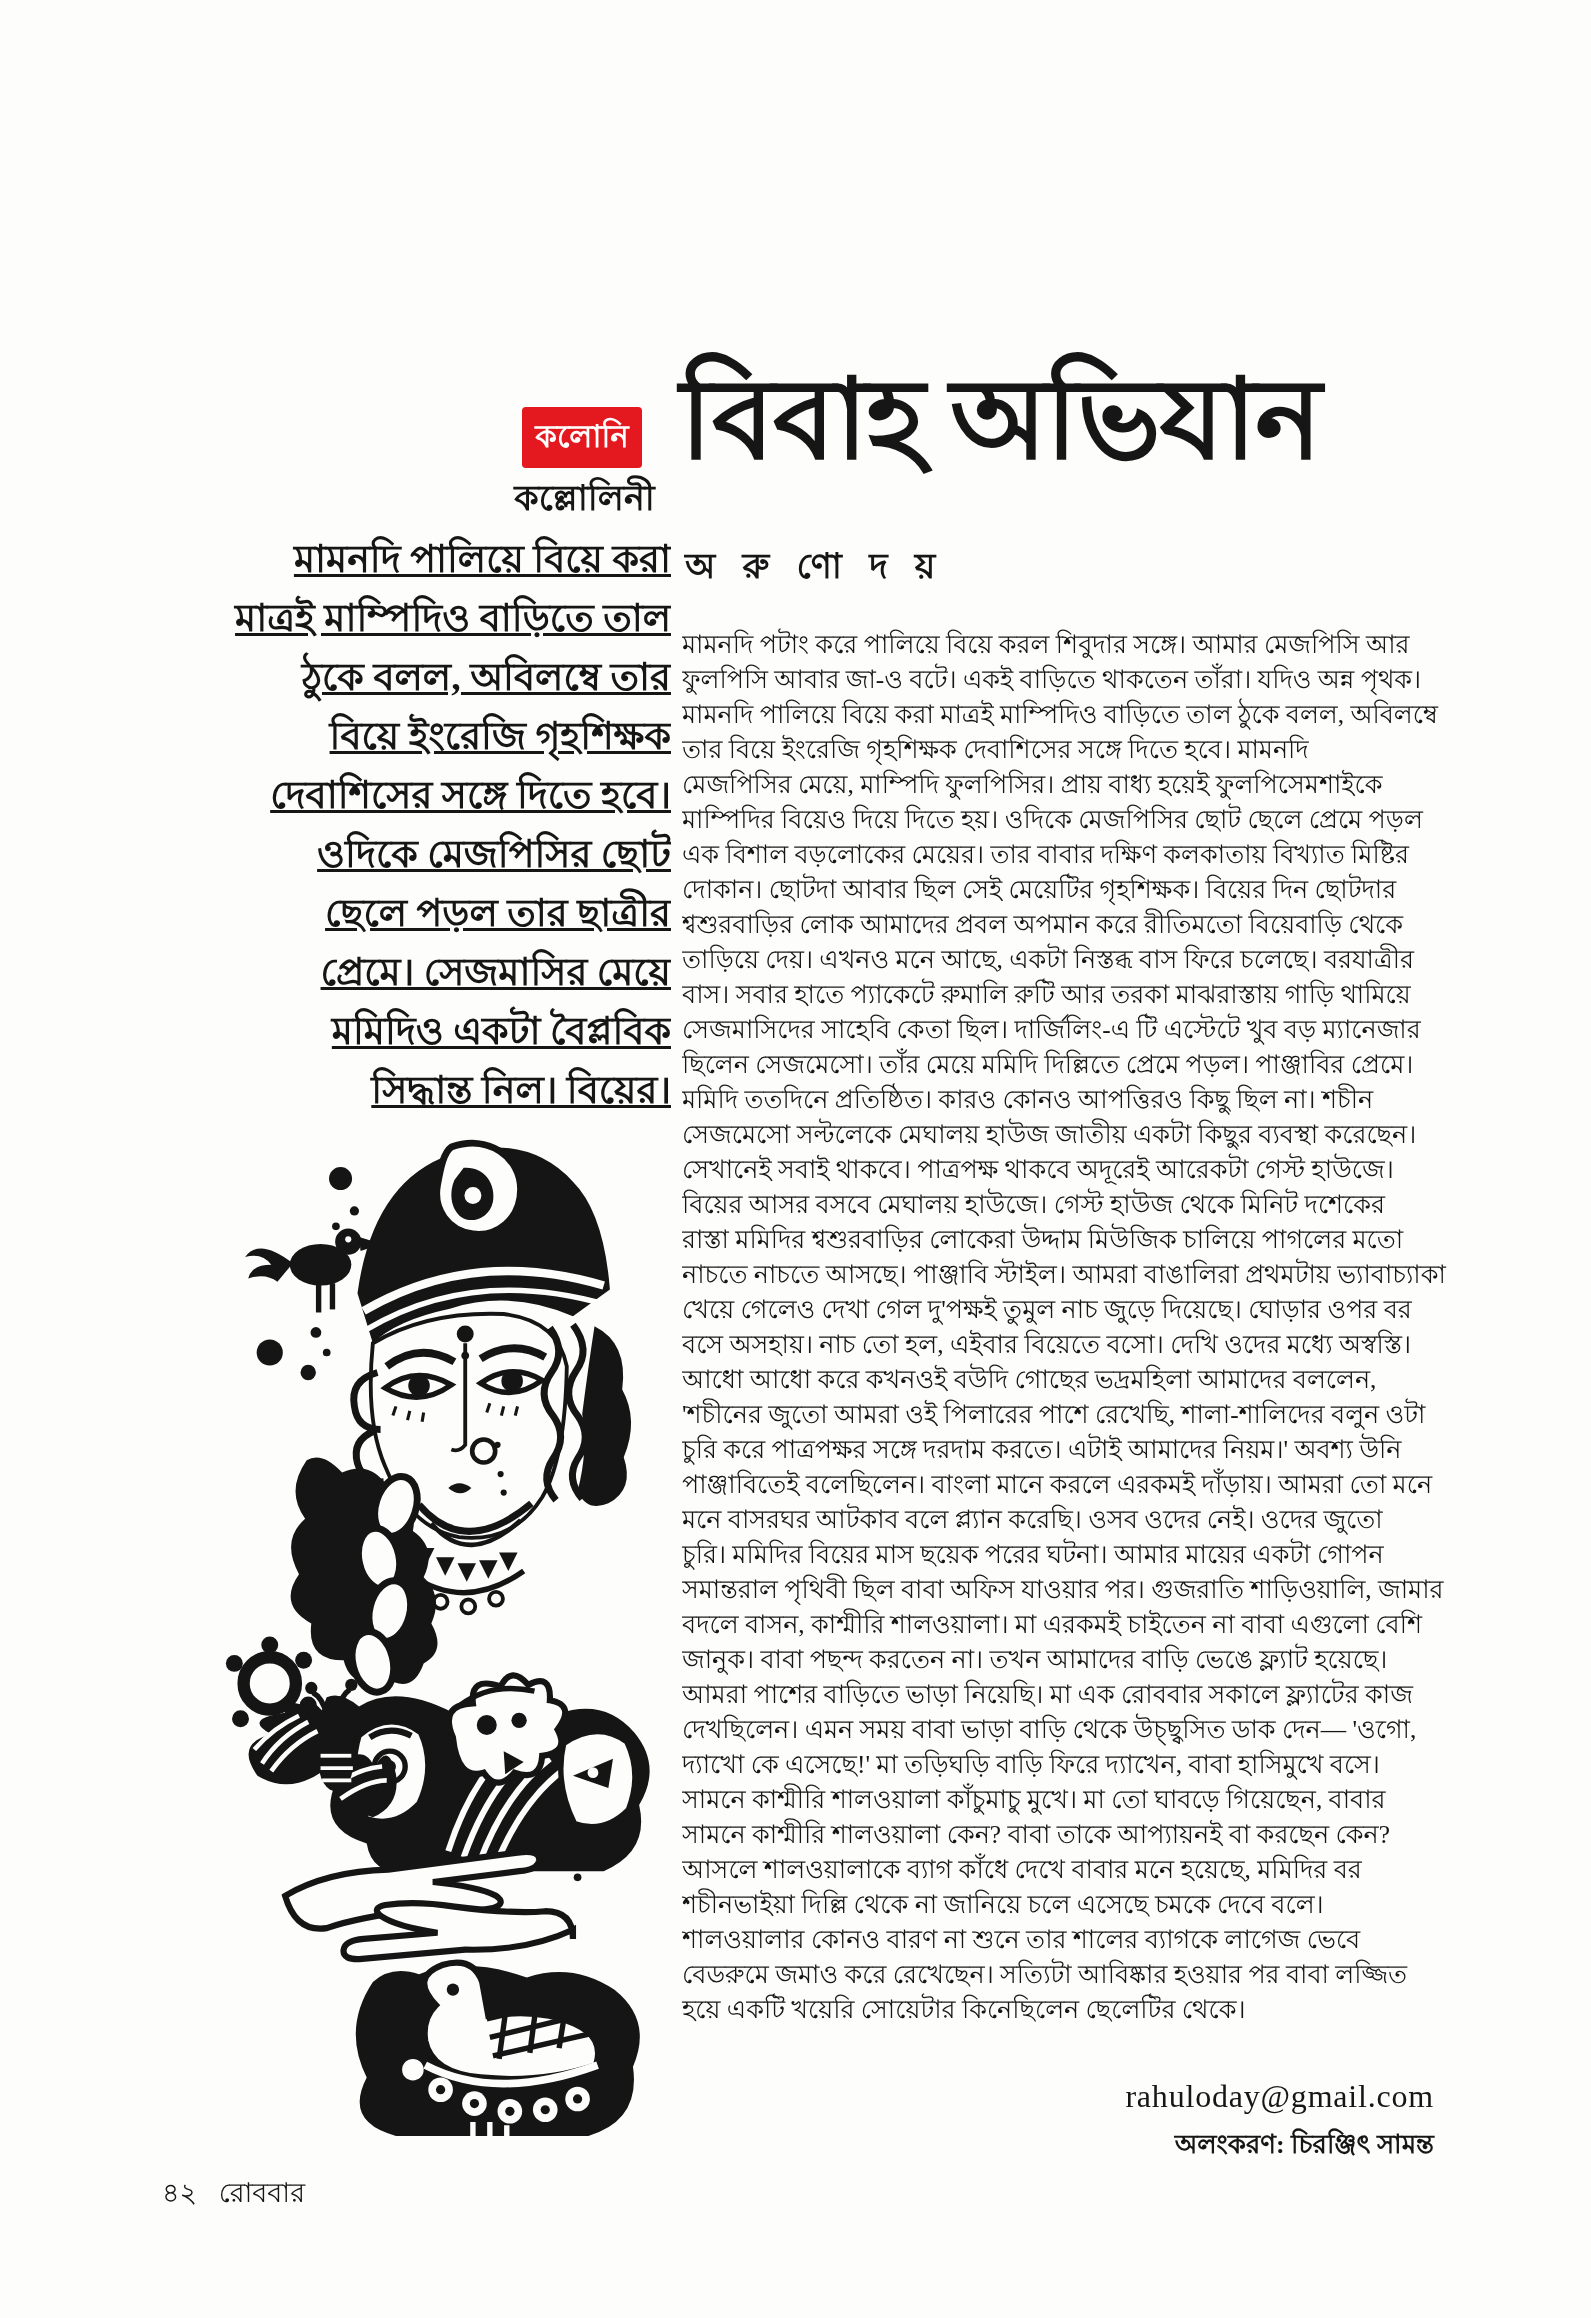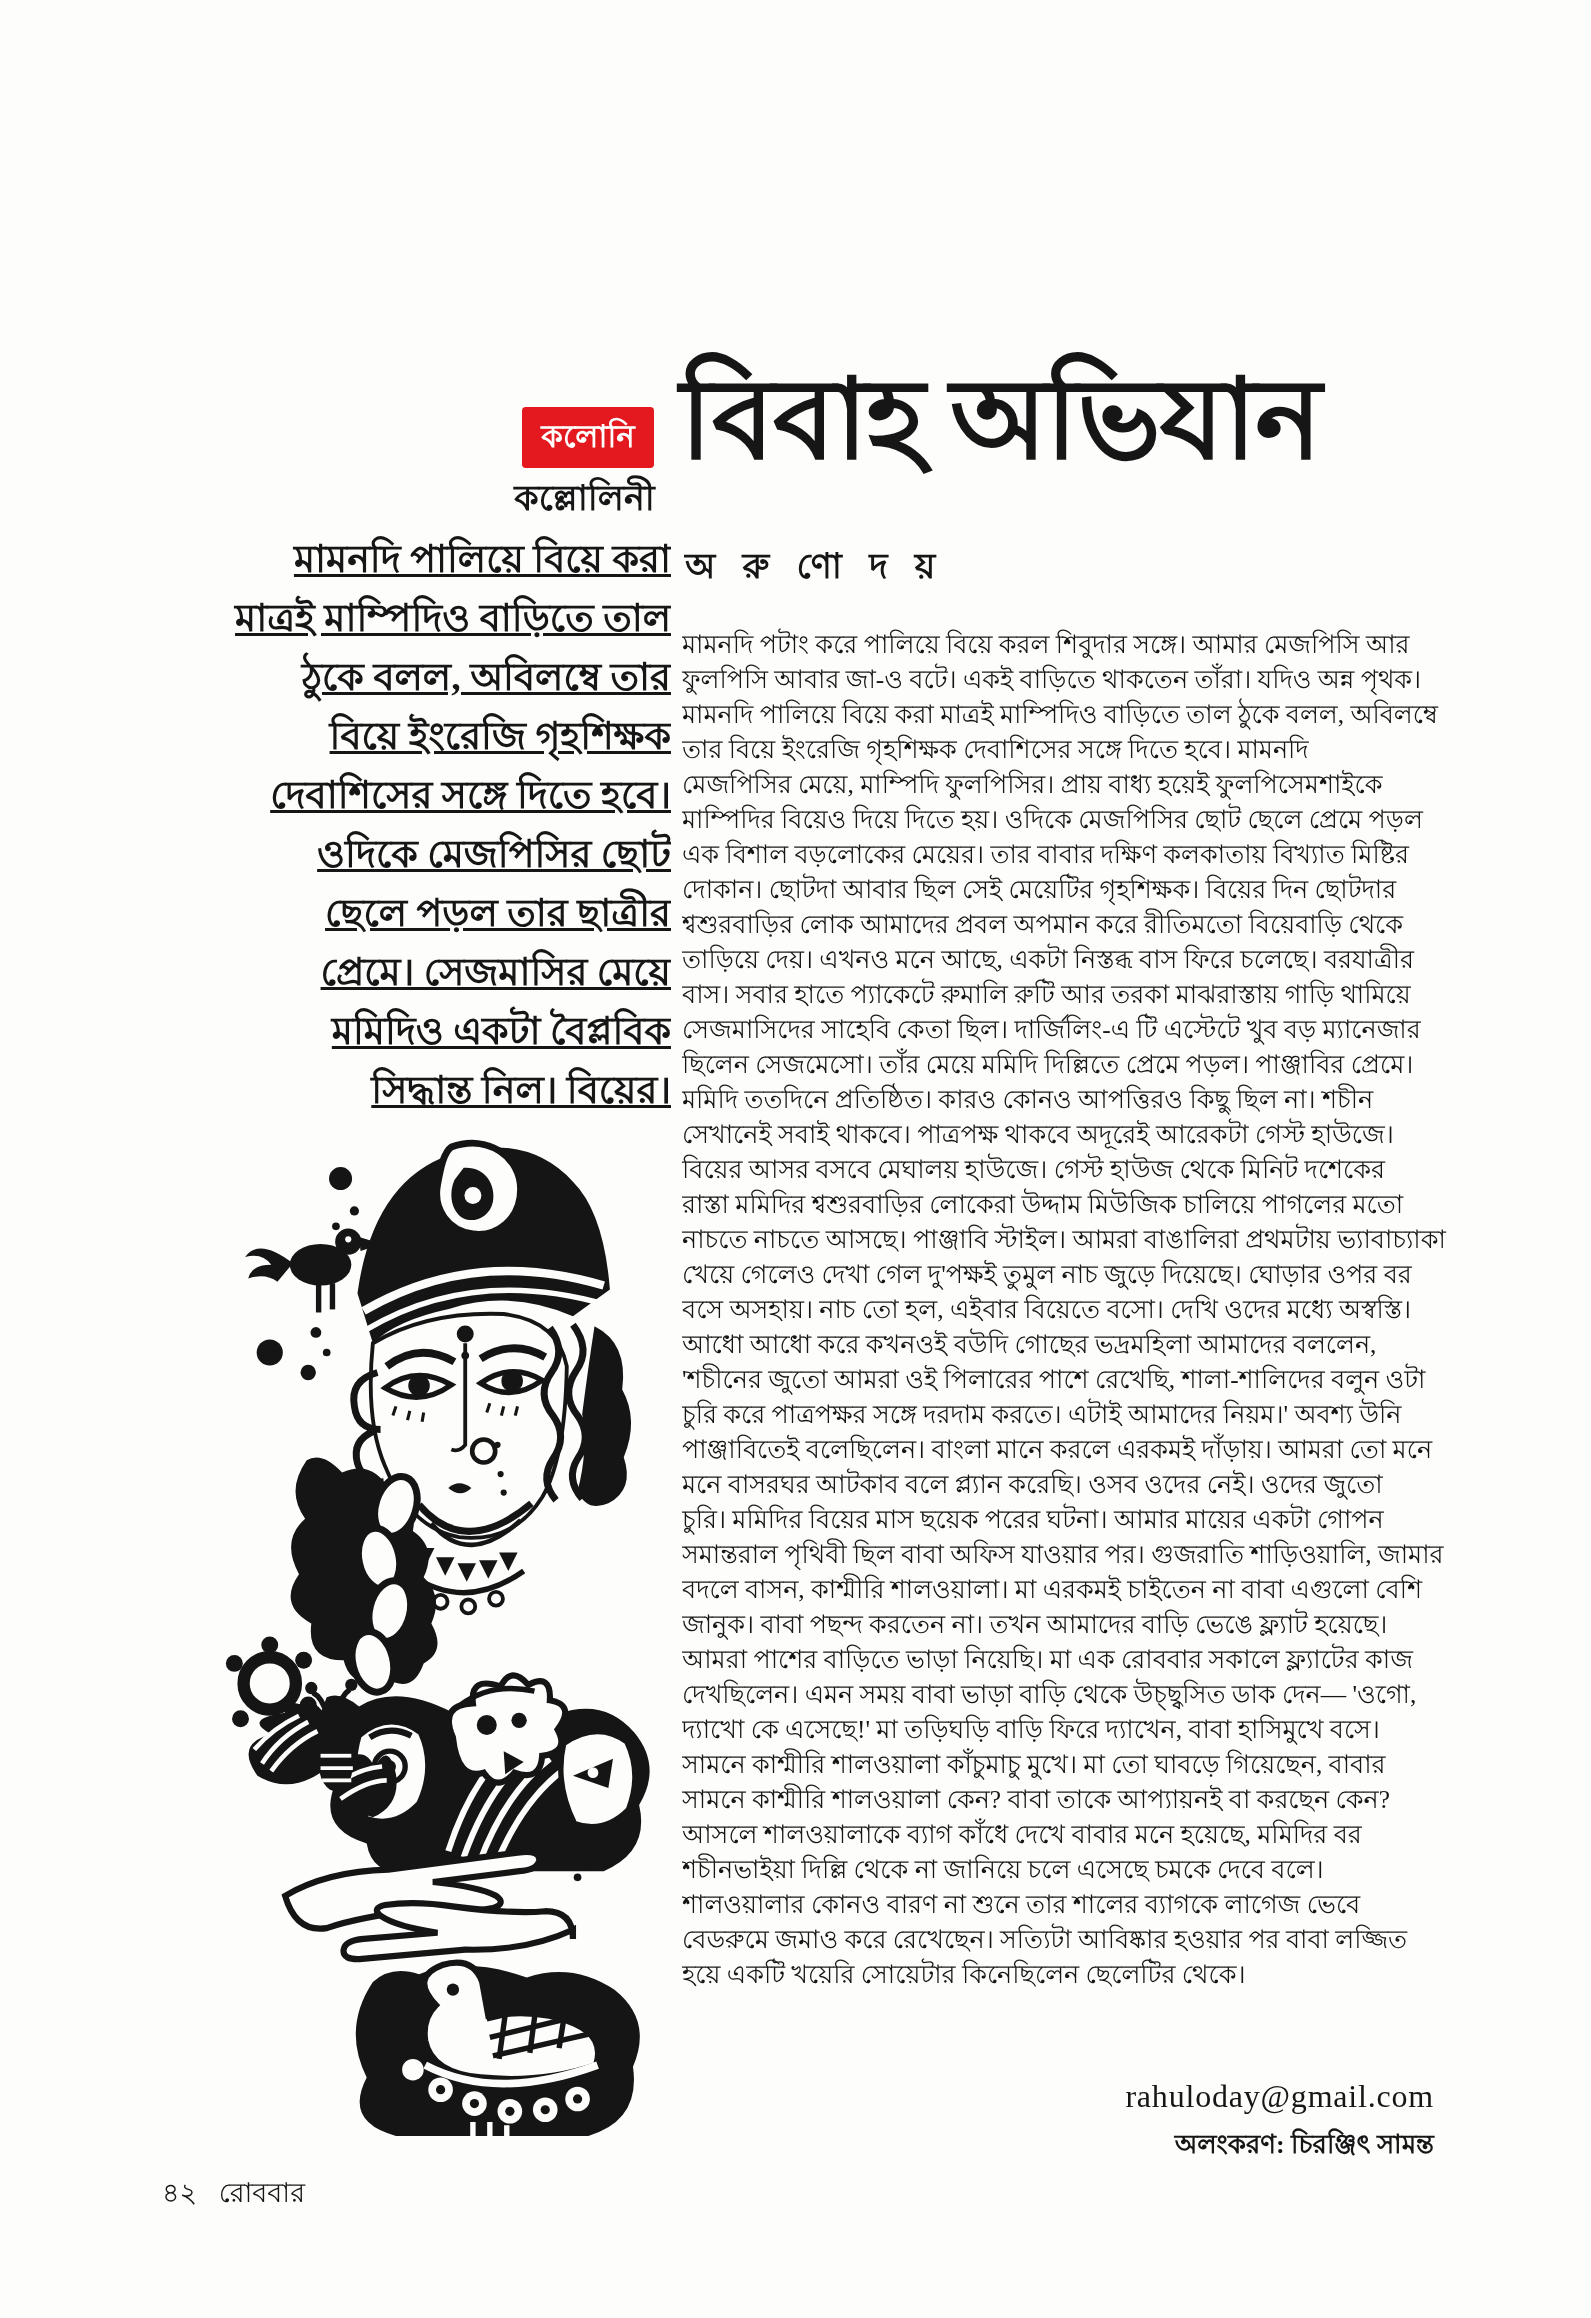--- a/index.html
+++ b/index.html
@@ -5,21 +5,21 @@
   html,body{margin:0;padding:0;background:#888;}
   .page{
     position:relative;
     width:1591px;height:2319px;
     background:#fdfdfb;
     font-family:"Liberation Serif","DejaVu Serif",serif;
     color:#161616;
     overflow:hidden;
   }
   .tag-box{
-    position:absolute;left:522px;top:407px;width:132px;height:61px;
+    position:absolute;left:522px;top:407px;width:120px;height:61px;
     border-radius:3.8px;
     display:flex;align-items:center;justify-content:center;
     color:#fff;font-size:31px;font-weight:700;
   }
   .series-title{
     position:absolute;left:490px;top:471px;width:189px;
     text-align:center;font-size:35px;font-weight:700;
   }
   .headline{
     position:absolute;left:680px;top:345px;width:854px;
@@ -97,20 +97,21 @@
       <div class="body-line">মেজপিসির মেয়ে, মাম্পিদি ফুলপিসির। প্রায় বাধ্য হয়েই ফুলপিসেমশাইকে</div>
       <div class="body-line">মাম্পিদির বিয়েও দিয়ে দিতে হয়। ওদিকে মেজপিসির ছোট ছেলে প্রেমে পড়ল</div>
       <div class="body-line">এক বিশাল বড়লোকের মেয়ের। তার বাবার দক্ষিণ কলকাতায় বিখ্যাত মিষ্টির</div>
       <div class="body-line">দোকান। ছোটদা আবার ছিল সেই মেয়েটির গৃহশিক্ষক। বিয়ের দিন ছোটদার</div>
       <div class="body-line">শ্বশুরবাড়ির লোক আমাদের প্রবল অপমান করে রীতিমতো বিয়েবাড়ি থেকে</div>
       <div class="body-line">তাড়িয়ে দেয়। এখনও মনে আছে, একটা নিস্তব্ধ বাস ফিরে চলেছে। বরযাত্রীর</div>
       <div class="body-line">বাস। সবার হাতে প্যাকেটে রুমালি রুটি আর তরকা মাঝরাস্তায় গাড়ি থামিয়ে</div>
       <div class="body-line">সেজমাসিদের সাহেবি কেতা ছিল। দার্জিলিং-এ টি এস্টেটে খুব বড় ম্যানেজার</div>
       <div class="body-line">ছিলেন সেজমেসো। তাঁর মেয়ে মমিদি দিল্লিতে প্রেমে পড়ল। পাঞ্জাবির প্রেমে।</div>
       <div class="body-line">মমিদি ততদিনে প্রতিষ্ঠিত। কারও কোনও আপত্তিরও কিছু ছিল না। শচীন</div>
+      <div class="body-line">সেজমেসো সল্টলেকে মেঘালয় হাউজ জাতীয় একটা কিছুর ব্যবস্থা করেছেন।</div>
       <div class="body-line">সেখানেই সবাই থাকবে। পাত্রপক্ষ থাকবে অদূরেই আরেকটা গেস্ট হাউজে।</div>
       <div class="body-line">বিয়ের আসর বসবে মেঘালয় হাউজে। গেস্ট হাউজ থেকে মিনিট দশেকের</div>
       <div class="body-line">রাস্তা মমিদির শ্বশুরবাড়ির লোকেরা উদ্দাম মিউজিক চালিয়ে পাগলের মতো</div>
       <div class="body-line">নাচতে নাচতে আসছে। পাঞ্জাবি স্টাইল। আমরা বাঙালিরা প্রথমটায় ভ্যাবাচ্যাকা</div>
       <div class="body-line">খেয়ে গেলেও দেখা গেল দু'পক্ষই তুমুল নাচ জুড়ে দিয়েছে। ঘোড়ার ওপর বর</div>
       <div class="body-line">বসে অসহায়। নাচ তো হল, এইবার বিয়েতে বসো। দেখি ওদের মধ্যে অস্বস্তি।</div>
       <div class="body-line">আধো আধো করে কখনওই বউদি গোছের ভদ্রমহিলা আমাদের বললেন,</div>
       <div class="body-line">'শচীনের জুতো আমরা ওই পিলারের পাশে রেখেছি, শালা-শালিদের বলুন ওটা</div>
       <div class="body-line">চুরি করে পাত্রপক্ষর সঙ্গে দরদাম করতে। এটাই আমাদের নিয়ম।' অবশ্য উনি</div>
       <div class="body-line">পাঞ্জাবিতেই বলেছিলেন। বাংলা মানে করলে এরকমই দাঁড়ায়। আমরা তো মনে</div>

